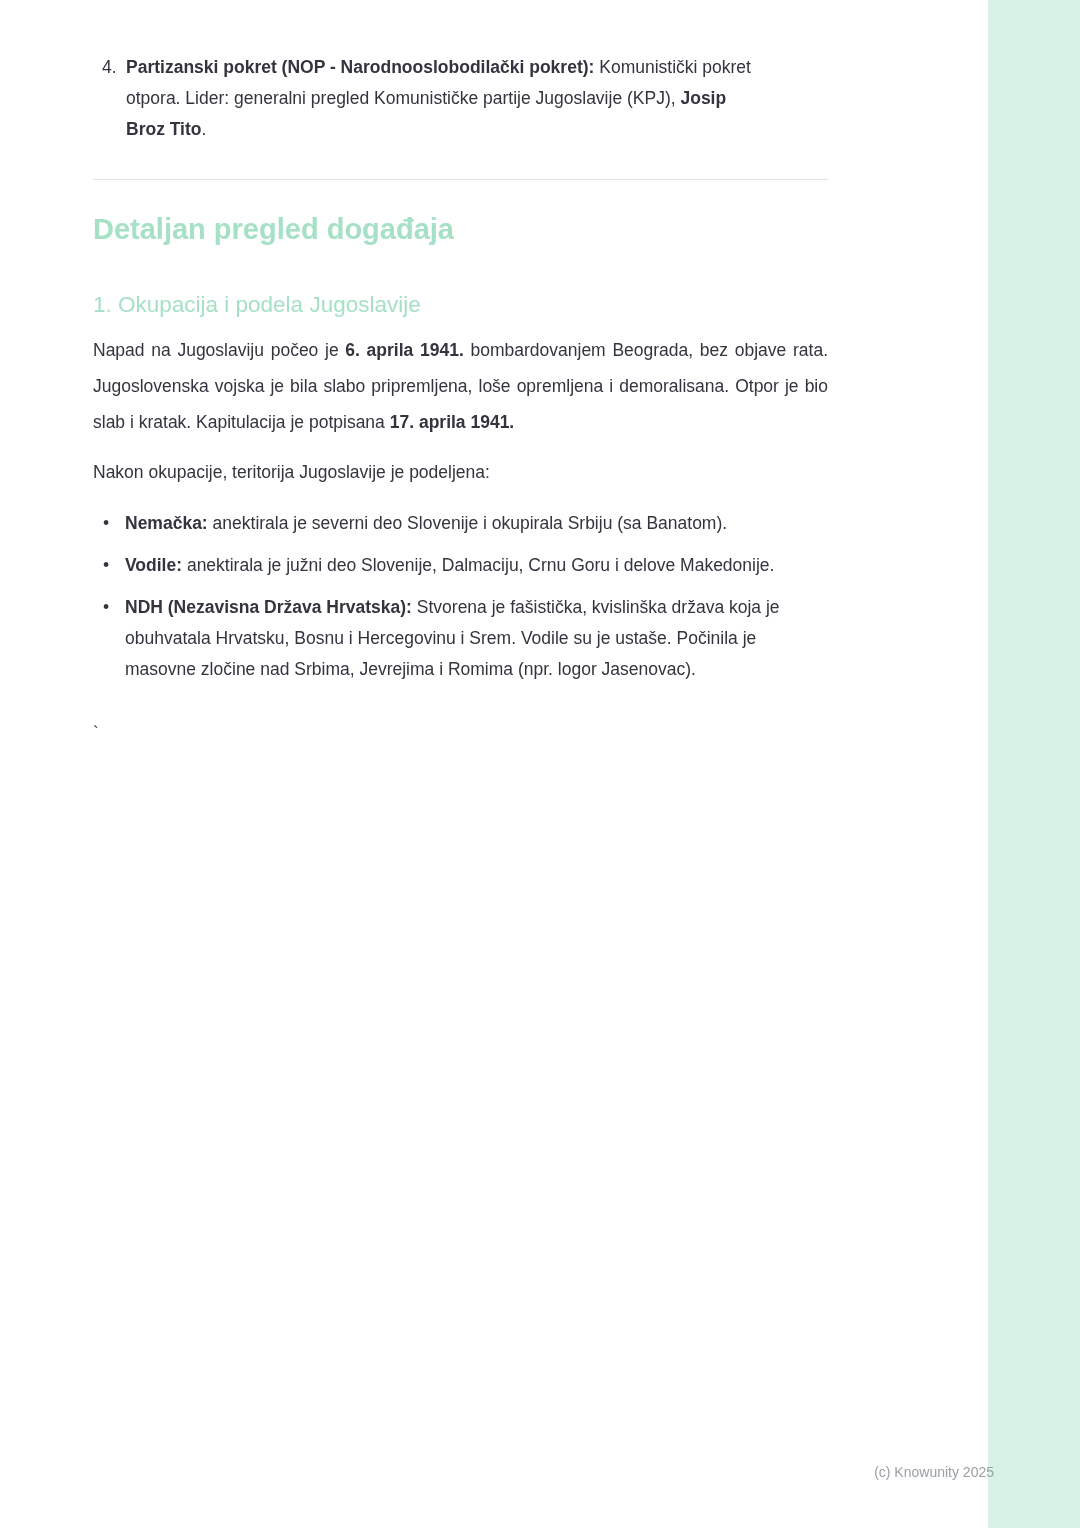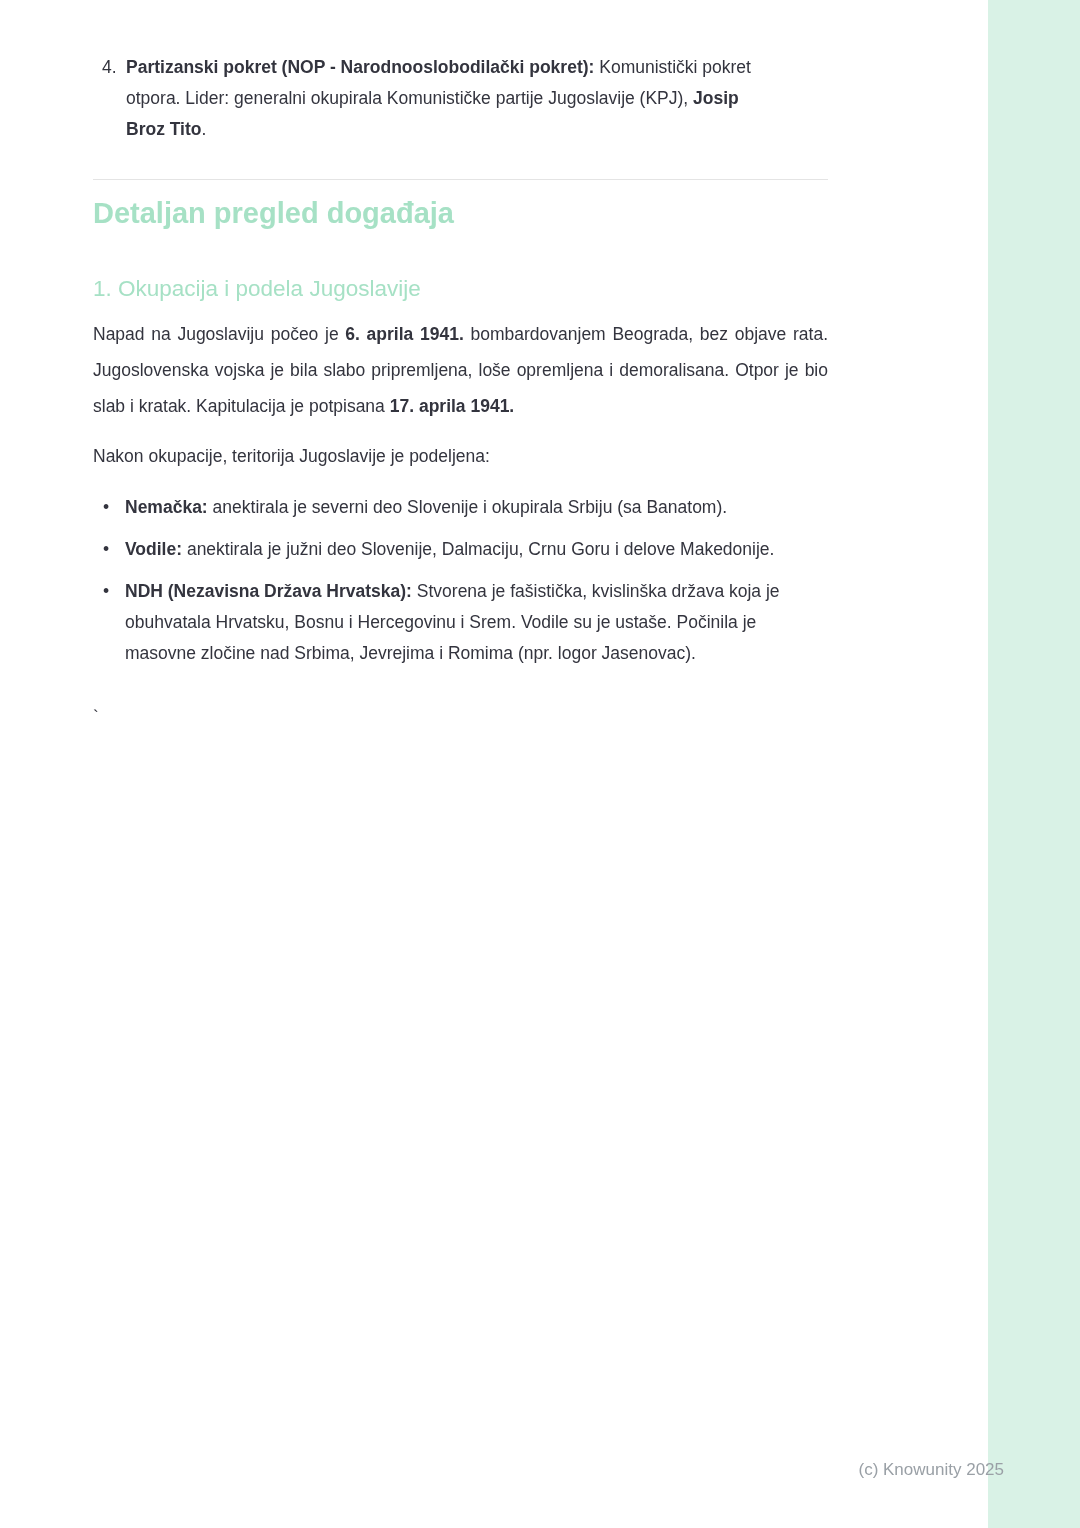--- a/index.html
+++ b/index.html
@@ -30,21 +30,21 @@
     padding-left: 9px;
   }
   .numbered-item .num { width: 24px; flex: none; }
   .divider {
     border: none;
     border-top: 1px solid var(--divider-color, #e4e4e4);
     margin-top: 34px;
     width: 735px;
   }
   h1.section-title {
-    margin-top: 16px;
+    margin-top: 32px;
     font-size: 29px;
     line-height: 1.2;
     font-weight: 700;
     color: var(--accent-green, #a6e1c5);
   }
   h2.subsection-title {
     margin-top: 44px;
     font-size: 22.5px;
     line-height: 1.2;
     font-weight: 400;
@@ -73,38 +73,38 @@
     top: 0;
     font-size: 17.5px;
   }
   .stray {
     margin-top: 32px;
     font-size: 17px;
     color: var(--text-color, #33343e);
   }
   .footer {
     position: absolute;
-    right: 76px;
+    right: 86px;
     bottom: 48px;
-    font-size: 17px;
+    font-size: 14px;
     color: var(--footer-gray, #9aa0a6);
   }
 </style>
 </head>
 <body>
 
 <div class="page">
 
   <div class="stripe"></div>
 
   <div class="content">
 
     <div class="numbered-item">
       <span class="num">4.</span>
-      <span class="item-text"><span class="b">Partizanski pokret (NOP - Narodnooslobodilački pokret): </span><span>Komunistički pokret otpora. Lider: generalni okupirala Komunističke partije Jugoslavije (KPJ), </span><span class="b">Josip Broz Tito</span><span>.</span></span>
+      <span class="item-text"><span class="b">Partizanski pokret (NOP - Narodnooslobodilački pokret): </span><span>Komunistički pokret otpora. Lider: generalni pregled Komunističke partije Jugoslavije (KPJ), </span><span class="b">Josip Broz Tito</span><span>.</span></span>
     </div>
 
     <hr class="divider">
 
     <h1 class="section-title">Detaljan pregled događaja</h1>
 
     <h2 class="subsection-title">1. Okupacija i podela Jugoslavije</h2>
 
     <p class="body-par justified"><span>Napad na Jugoslaviju počeo je </span><span class="b">6. aprila 1941.</span><span> bombardovanjem Beograda, bez objave rata. Jugoslovenska vojska je bila slabo pripremljena, loše opremljena i demoralisana. Otpor je bio slab i kratak. Kapitulacija je potpisana </span><span class="b">17. aprila 1941.</span></p>
 

